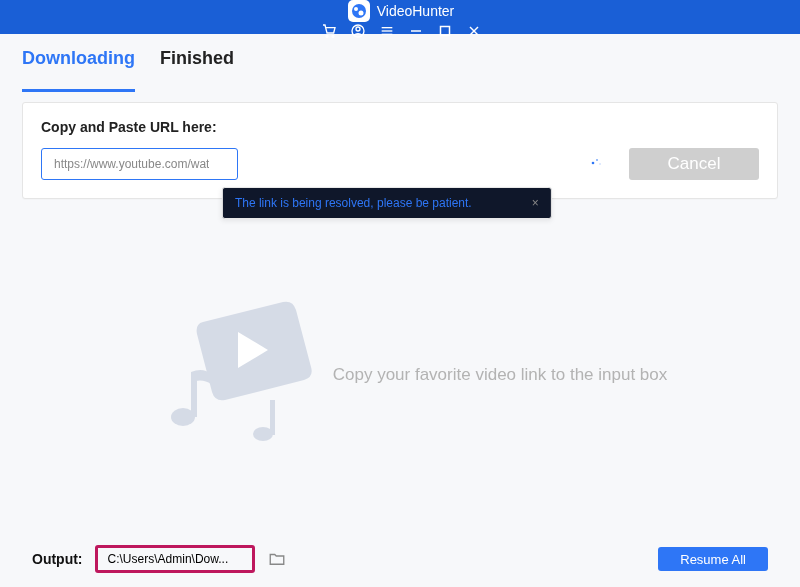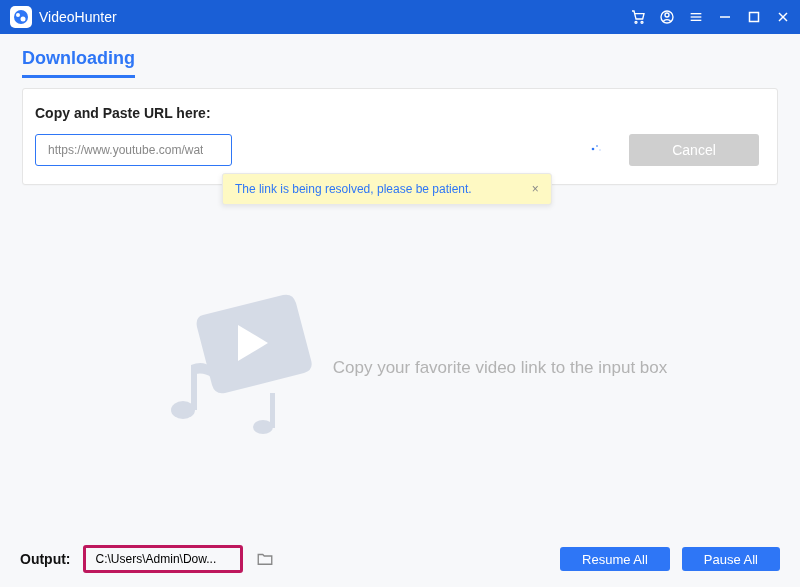--- a/index.html
+++ b/index.html
@@ -1,51 +1,51 @@
 <!DOCTYPE html>
 <html><head>
 <meta charset="utf-8">
 <style>
   * { box-sizing: border-box; margin: 0; padding: 0; font-family: -apple-system, BlinkMacSystemFont, "Segoe UI", Arial, sans-serif; }
   body { width: 800px; height: 587px; background: #f7f8fa; display: flex; flex-direction: column; overflow: hidden; }
   
   
-  .titlebar { height: 34px; background: #1a5fd6; display: flex; align-items: center; padding: 0 8px 0 10px; color: #fff; }
+  .titlebar { height: 34px; background: #1a5fd6; display: flex; align-items: center; padding: 0 8px 0 10px; color: #fff; flex-direction: column; }
   .titlebar .logo-wrap { display: flex; align-items: center; gap: 7px; }
   .titlebar .logo { width: 22px; height: 22px; background: #fff; border-radius: 5px; display: flex; align-items: center; justify-content: center; }
   .titlebar .app-title { font-size: 14px; font-weight: 500; }
   .titlebar .spacer { flex: 1; }
   .titlebar .win-icons { display: flex; align-items: center; gap: 11px; }
   .titlebar .win-icons span, .titlebar .win-icons div { display: flex; align-items: center; justify-content: center; width: 18px; height: 18px; cursor: pointer; }
   
   
   .tabs { display: flex; gap: 25px; padding: 14px 22px 0 22px; }
-  .tab { font-size: 18px; font-weight: 600; color: #222; padding-bottom: 6px; cursor: pointer; }
+  .tab { font-size: 18px; font-weight: 600; color: #222; padding-bottom: 20px; cursor: pointer; }
   .tab.active { color: #2e76f6; border-bottom: 3px solid #2e76f6; }
   
   
-  .url-panel { margin: 10px 22px 0 22px; background: #fff; border: 1px solid #e5e5e5; border-radius: 3px; box-shadow: 0 1px 1px rgba(0,0,0,0.02); padding: 16px 18px 18px 12px; position: relative; }
+  .url-panel { margin: 10px 22px 0 22px; background: #fff; border: 1px solid #e5e5e5; border-radius: 3px; box-shadow: 0 1px 1px rgba(0,0,0,0.02); padding: 16px 18px 18px 18px; position: relative; }
   .url-label { font-size: 14px; font-weight: 600; color: #222; margin-bottom: 13px; }
   .url-row { display: flex; gap: 18px; align-items: center; }
   .url-input { flex: 1; height: 32px; border: 1px solid #2e76f6; border-radius: 3px; padding: 0 28px 0 12px; font-size: 12px; color: #888; outline: none; position: relative; }
   .input-wrap { flex: 1; position: relative; }
   .input-wrap .spinner { position: absolute; right: 8px; top: 50%; transform: translateY(-50%); }
-  .cancel-btn { width: 130px; height: 32px; background: #cfcfcf; color: #fff; border: none; border-radius: 3px; font-size: 14px; cursor: pointer; }
+  .cancel-btn { width: 130px; height: 32px; background: #cfcfcf; color: #fff; border: none; border-radius: 3px; font-size: 17px; cursor: pointer; }
   
   
-  .tooltip { position: absolute; left: 50%; transform: translateX(-54%); top: 84px; background: #fef9c3; border: 1px solid #e8e8e8; border-radius: 3px; box-shadow: 0 2px 5px rgba(0,0,0,0.08); padding: 8px 12px; font-size: 12px; color: #2e76f6; display: flex; align-items: center; gap: 60px; z-index: 10; white-space: nowrap; }
+  .tooltip { position: absolute; left: 50%; transform: translateX(-54%); top: 84px; background: #0f172a; border: 1px solid #e8e8e8; border-radius: 3px; box-shadow: 0 2px 5px rgba(0,0,0,0.08); padding: 8px 12px; font-size: 12px; color: #2e76f6; display: flex; align-items: center; gap: 60px; z-index: 10; white-space: nowrap; }
   .tooltip .close-x { color: #888; cursor: pointer; font-size: 12px; }
   
   
   .main { flex: 1; display: flex; flex-direction: row; align-items: center; justify-content: center; padding-top: 20px; }
   .main .placeholder-img { margin-bottom: 22px; }
   .main .placeholder-text { font-size: 17px; color: #b3b3b3; }
   
   
-  .bottom { height: 56px; display: flex; align-items: center; padding: 0 20px; gap: 12px; }
+  .bottom { height: 56px; display: flex; align-items: center; padding: 0 32px; gap: 12px; }
   .bottom .out-label { font-size: 14px; font-weight: 700; color: #111; }
   .bottom .out-path { border: 3px solid #be185d; border-radius: 3px; padding: 4px 10px; font-size: 12px; width: 160px; white-space: nowrap; overflow: hidden; text-overflow: ellipsis; cursor: pointer; }
   .bottom .folder-icon { cursor: pointer; color: #888; display:flex; align-items:center;}
   .bottom .spacer { flex: 1; }
   .bottom .action-btn { height: 24px; padding: 0 22px; background: #2e76f6; color: #fff; border: none; border-radius: 3px; font-size: 13px; cursor: pointer; }
 </style>
 </head>
 <body>
 
 <div class="titlebar">
@@ -96,20 +96,21 @@
       <svg width="14" height="14" viewBox="0 0 14 14">
           <line x1="3" y1="3" x2="11" y2="11" stroke="#fff" stroke-width="1.5"></line>
           <line x1="11" y1="3" x2="3" y2="11" stroke="#fff" stroke-width="1.5"></line>
         </svg>
     </span>
   </div>
 </div>
 
 <div class="tabs">
   <div class="tab active">Downloading</div>
+  <div class="tab">Finished</div>
 </div>
 
 <div class="url-panel">
   <div class="url-label">Copy and Paste URL here:</div>
   <div class="url-row">
     <div class="input-wrap">
       <input class="url-input" value="https://www.youtube.com/watch?v=-QTNFALG3U0" style="">
       <span class="spinner">
         <svg width="12" height="12" viewBox="0 0 12 12">
             <circle cx="2" cy="6" r="1.3" fill="#2e76f6"></circle>
@@ -147,14 +148,13 @@
 <div class="bottom">
   <span class="out-label">Output:</span>
   <div class="out-path">C:\Users\Admin\Dow...</div>
   <span class="folder-icon">
     <svg width="20" height="18" viewBox="0 0 24 24" fill="none" stroke="#888" stroke-width="1.8">
         <path d="M3 6h6l2 2h10v11H3z"></path>
       </svg>
   </span>
   <div class="spacer"></div>
   <button class="action-btn">Resume All</button>
-  <button class="action-btn">Pause All</button>
 </div>
 
 </body></html>

